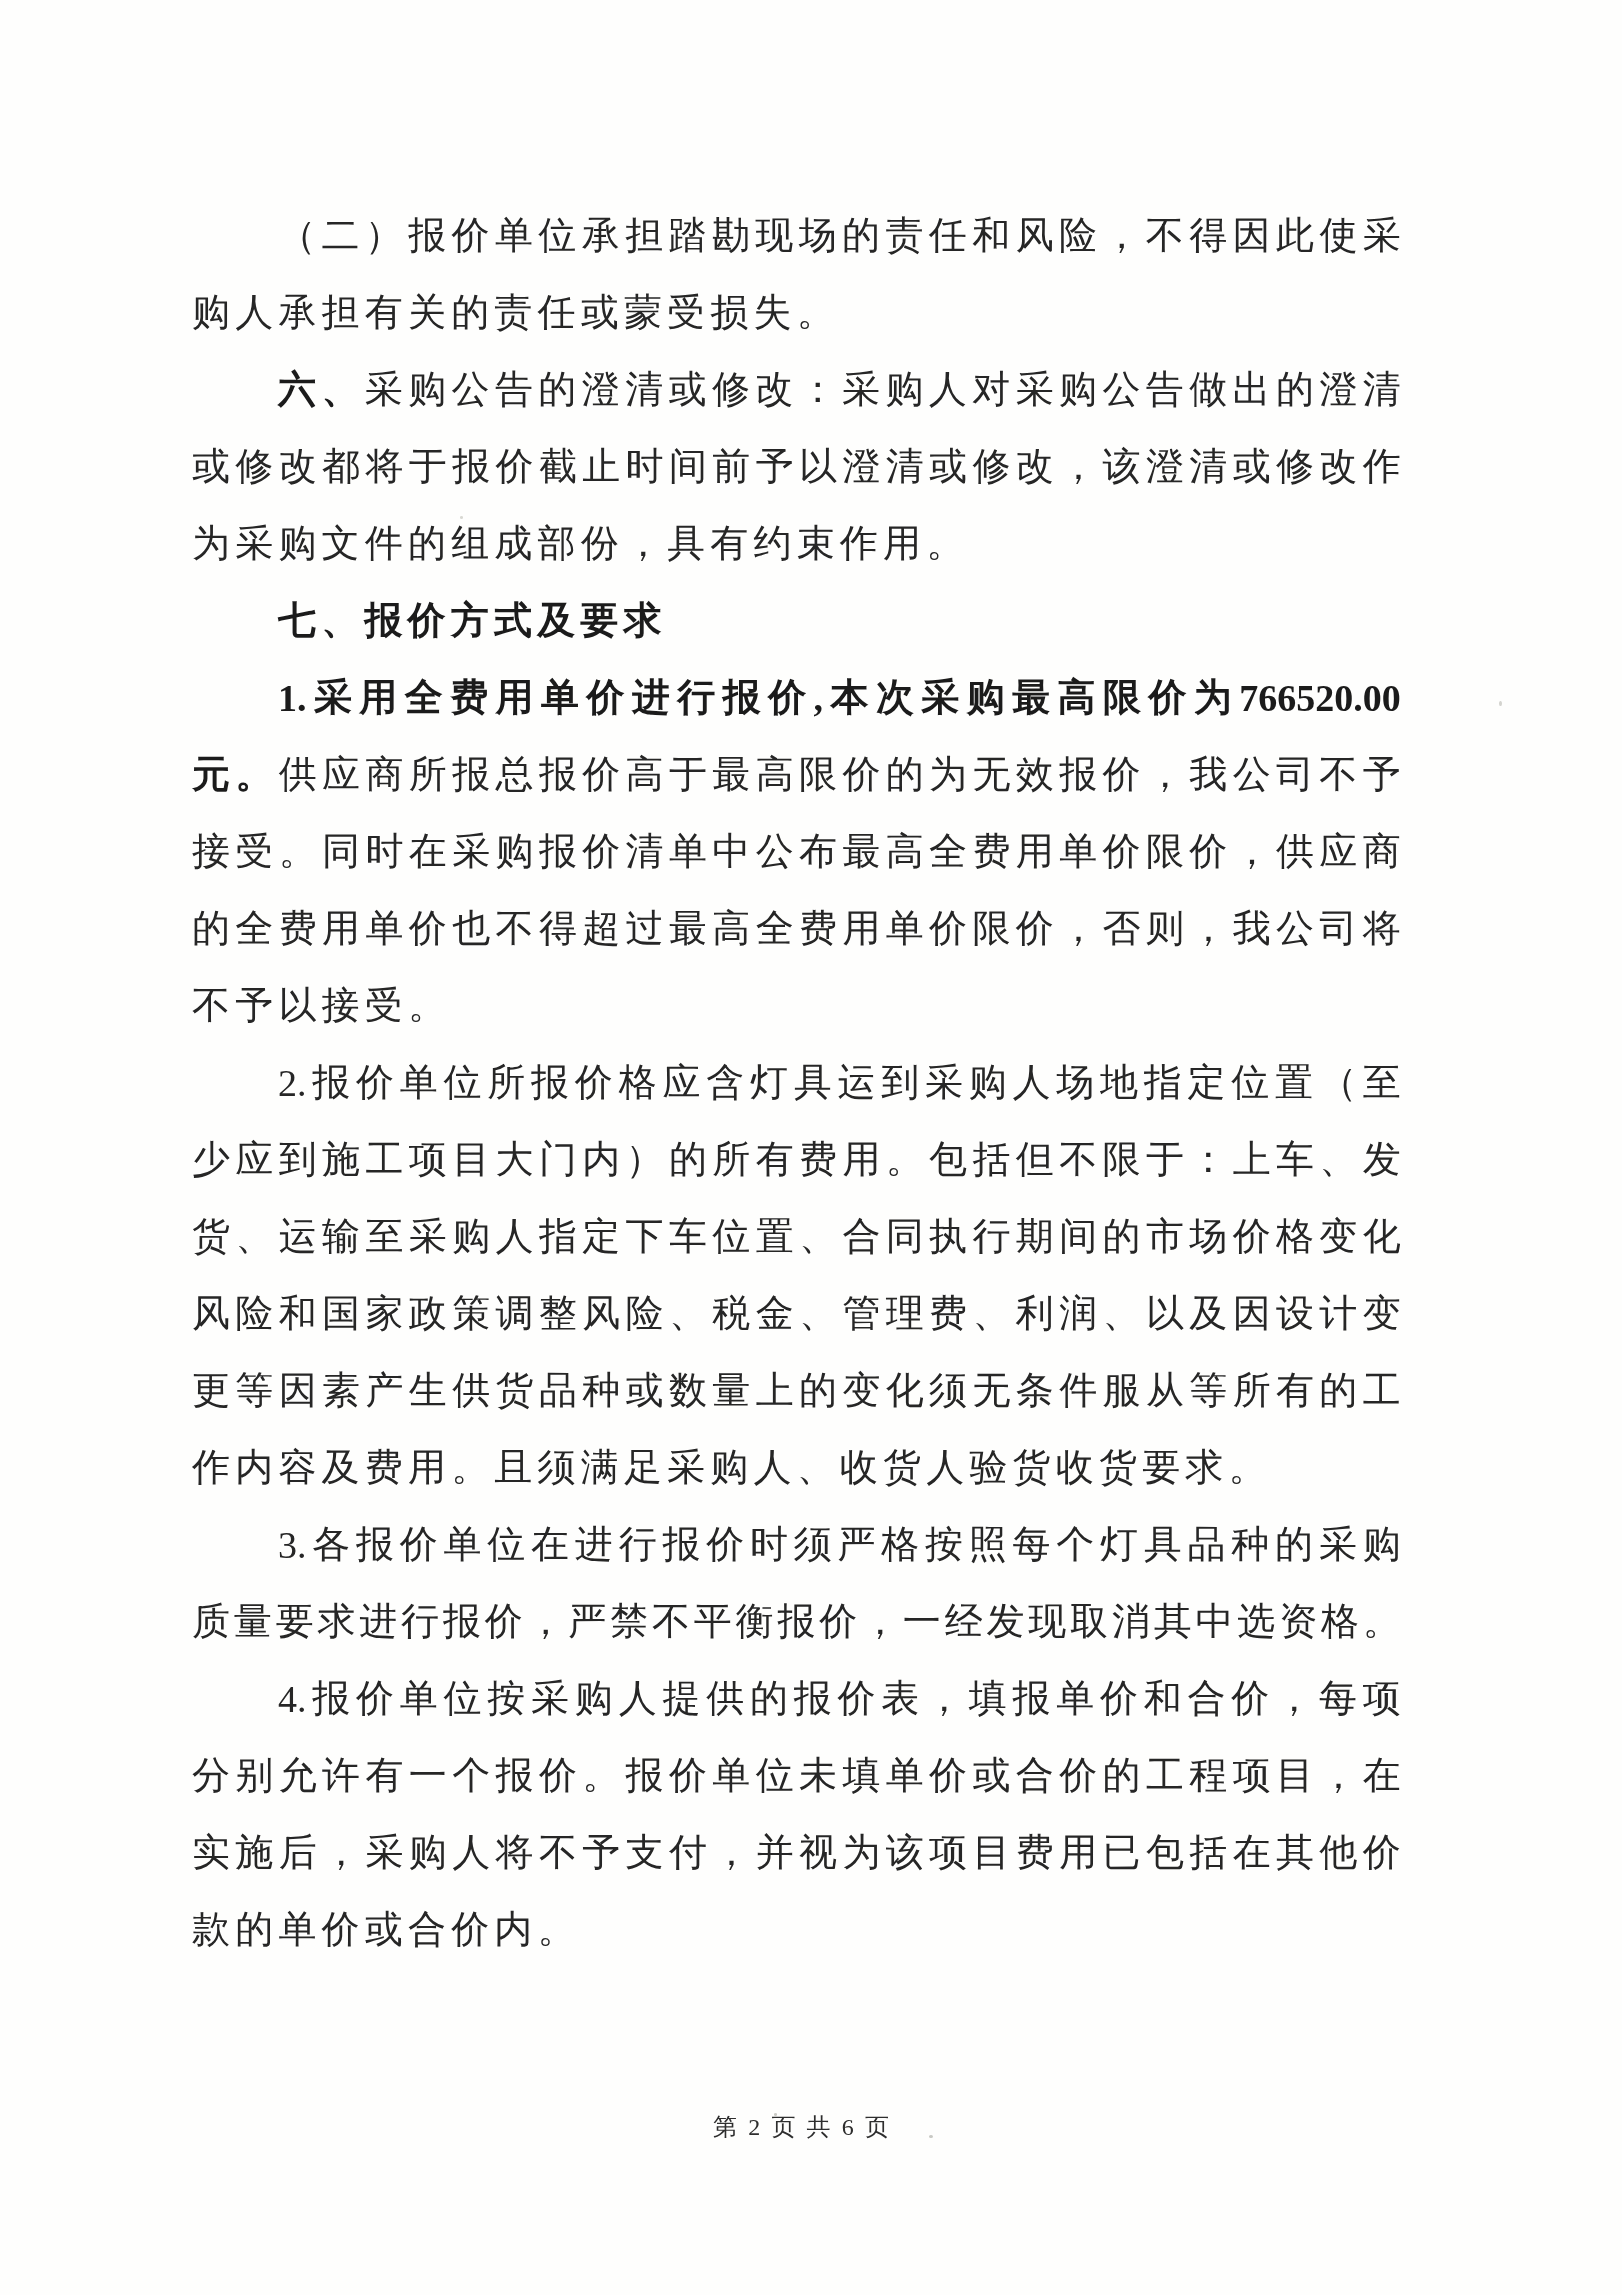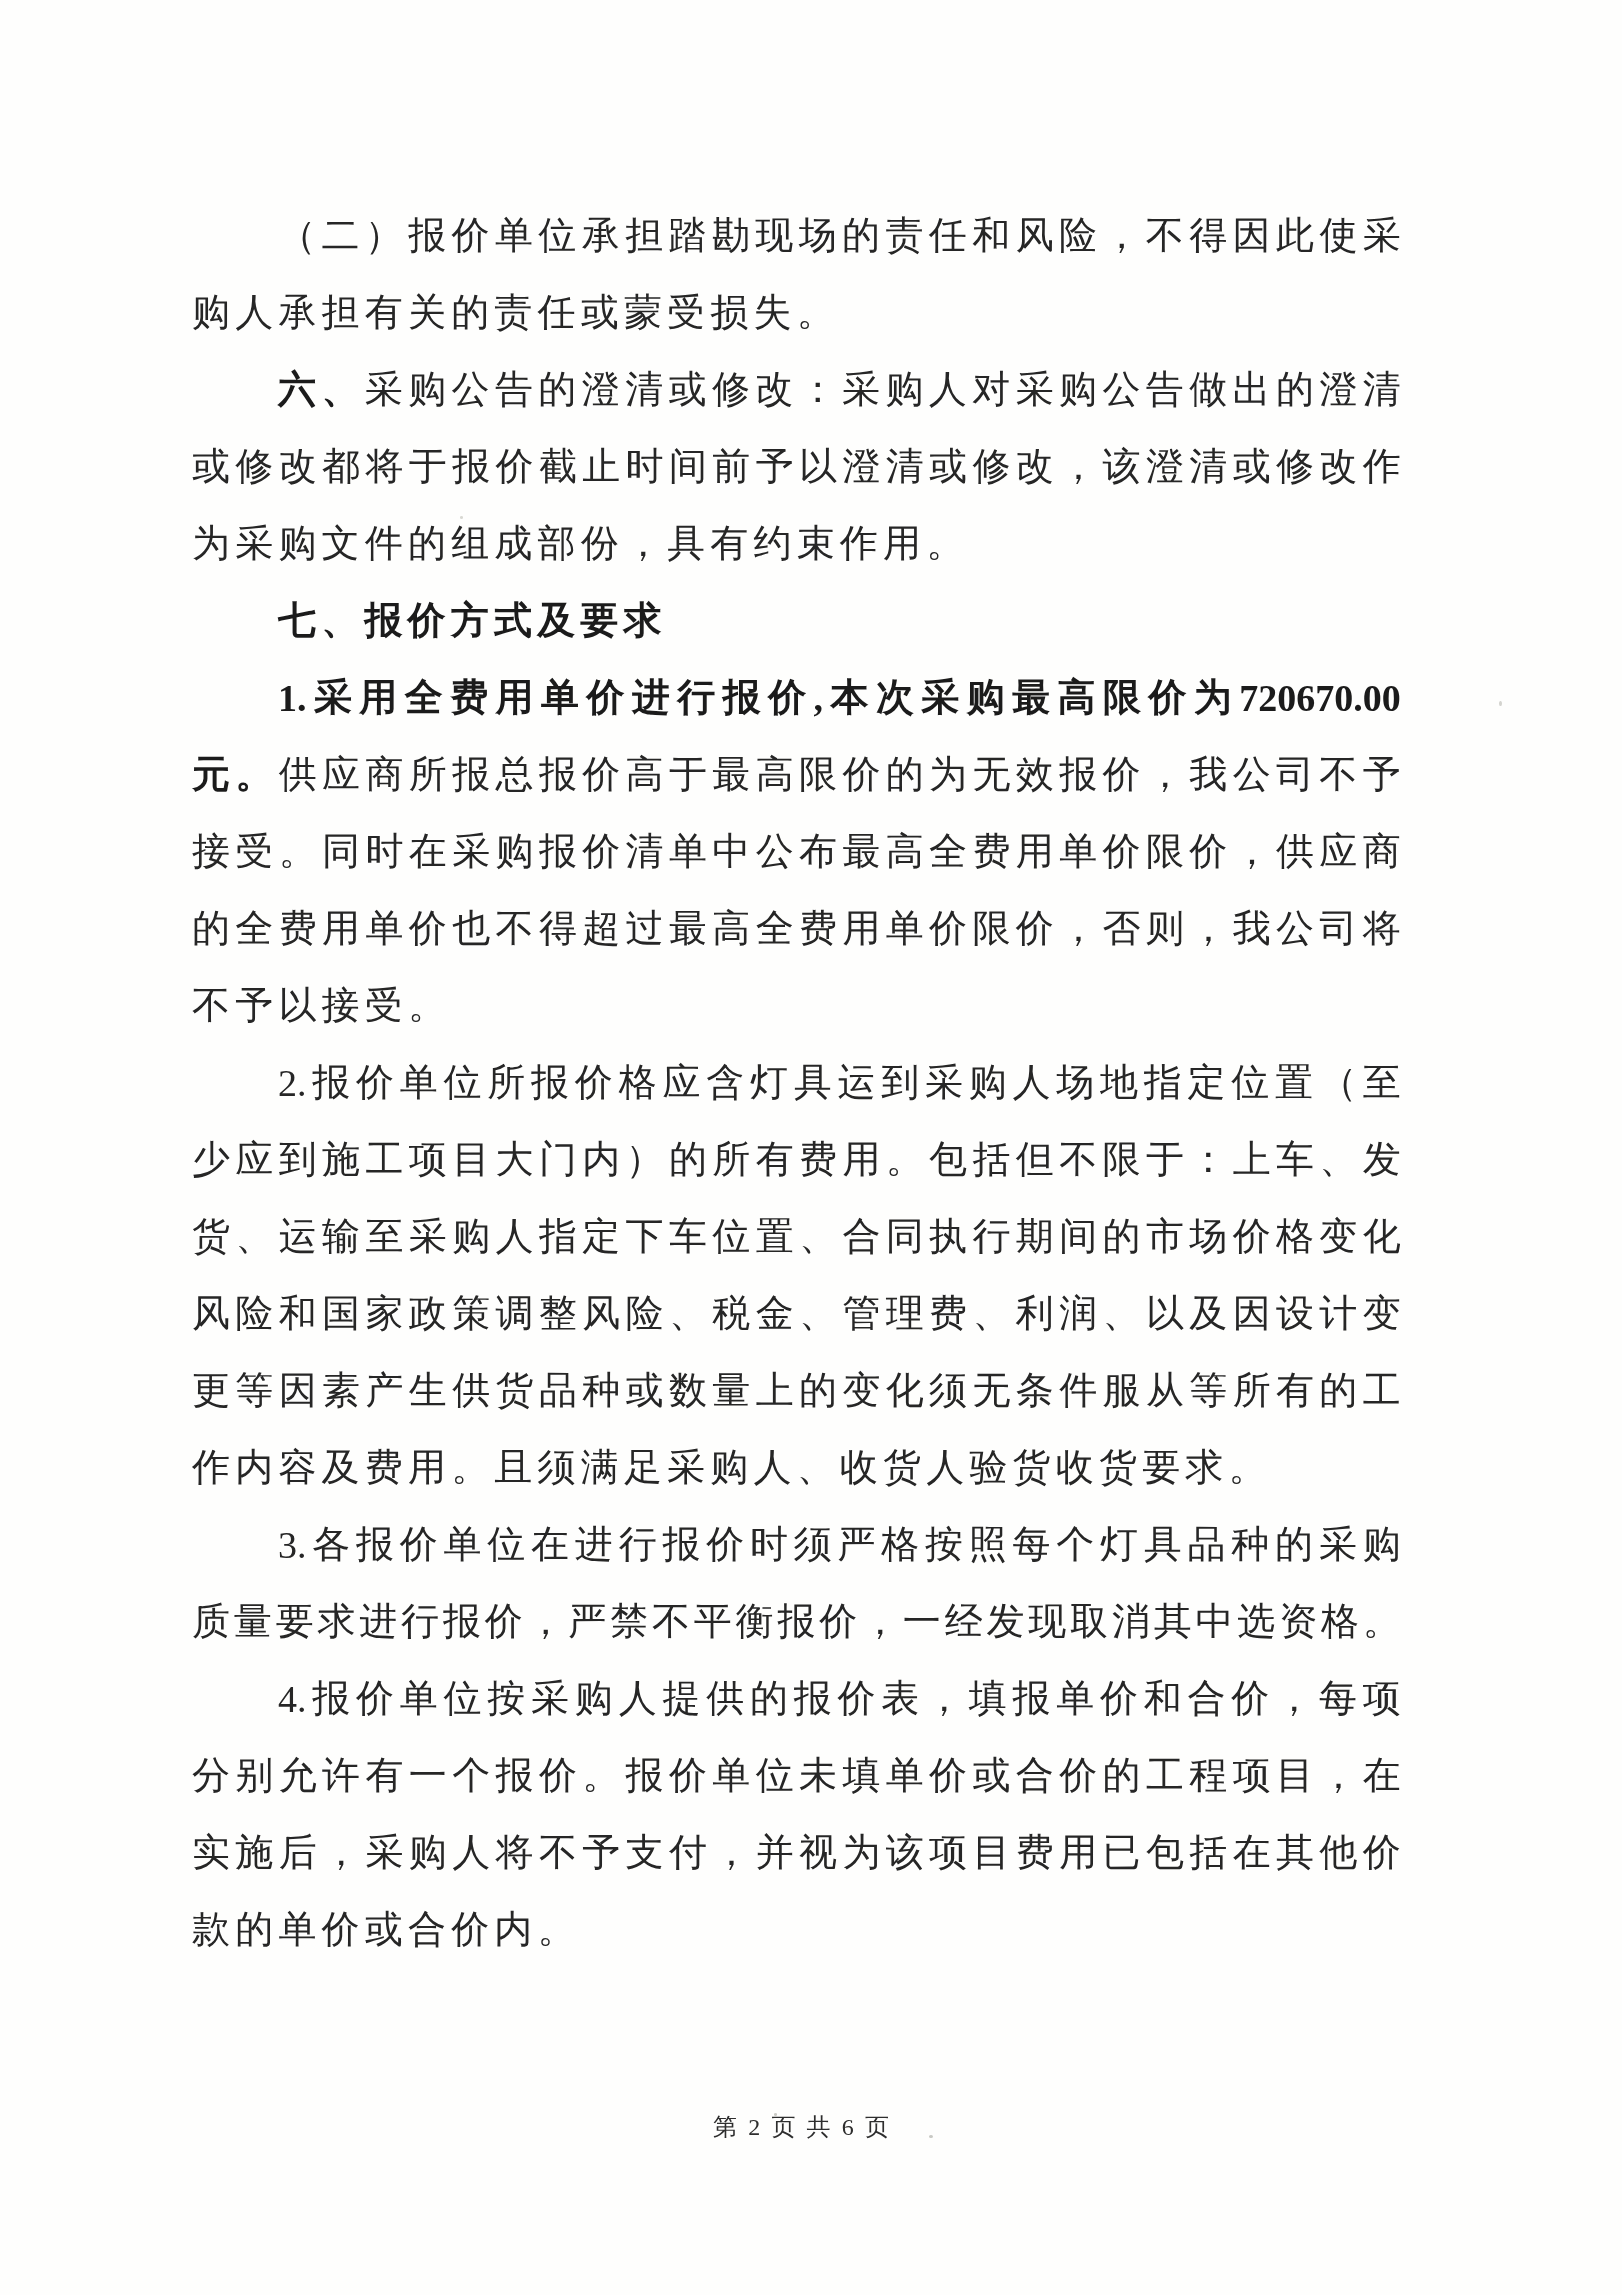--- a/index.html
+++ b/index.html
@@ -195,21 +195,21 @@
         <span class="t b">,</span>
         <span class="t b">本</span>
         <span class="t b">次</span>
         <span class="t b">采</span>
         <span class="t b">购</span>
         <span class="t b">最</span>
         <span class="t b">高</span>
         <span class="t b">限</span>
         <span class="t b">价</span>
         <span class="t b">为</span>
-        <span class="t b">720670.00</span>
+        <span class="t b">766520.00</span>
       </div>
       <div class="line fill">
         <span class="t b">元</span>
         <span class="t b">。</span>
         <span class="t">供</span>
         <span class="t">应</span>
         <span class="t">商</span>
         <span class="t">所</span>
         <span class="t">报</span>
         <span class="t">总</span>

